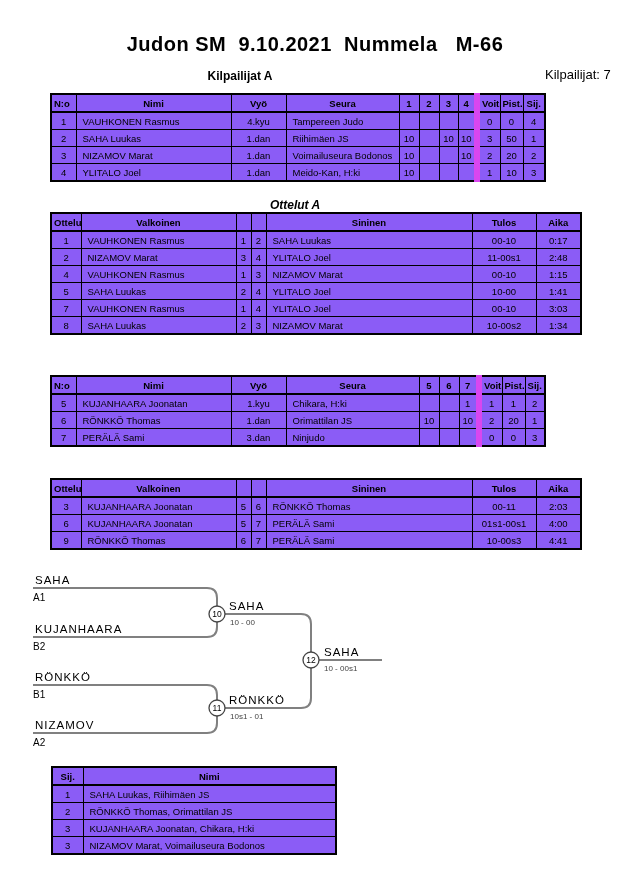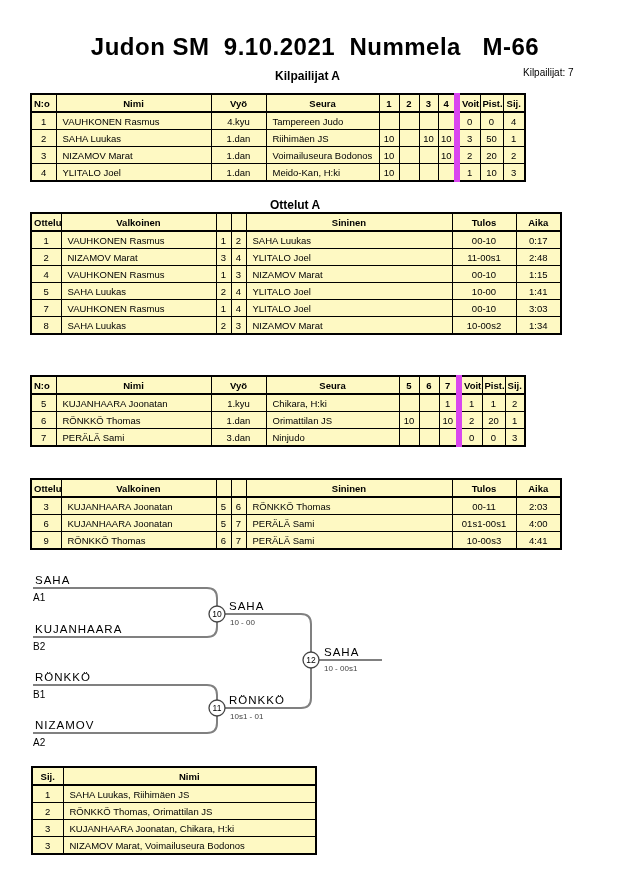--- a/index.html
+++ b/index.html
@@ -1,22 +1,22 @@
 <!DOCTYPE html>
 <html><head>
 <meta charset="utf-8">
 <style>
   html,body { margin:0; padding:0; background:#fff; }
   .page { position:relative; width:630px; height:891px; background:#ffffff;
           font-family:"Liberation Sans", sans-serif; color:#000; overflow:hidden; }
   .main-title { position:absolute; top:33px; left:0; width:630px; text-align:center;
-                font-size:24px; font-weight:bold; white-space:pre; letter-spacing:0.5px; }
-  .participants { position:absolute; top:67px; left:523px; font-size:10px; }
+                font-size:20px; font-weight:bold; white-space:pre; letter-spacing:0.5px; }
+  .participants { position:absolute; top:67px; left:545px; font-size:13px; }
   .sec-title { position:absolute; font-size:12px; font-weight:bold; text-align:center; width:200px; }
-  table { position:absolute; border-collapse:collapse; table-layout:fixed; background:#fef9c3; }
+  table { position:absolute; border-collapse:collapse; table-layout:fixed; background:#8b5cf6;margin-left:20px; }
   table, td, th { border:1px solid #000; }
   table { border-width:2px; }
   td, th { font-size:9.5px; height:16px; padding:0 2px; overflow:hidden; white-space:nowrap; }
   thead th { border-bottom:2px solid #000; font-weight:bold; }
   .c { text-align:center; }
   .l { text-align:left; padding-left:6px; }
   .hl { text-align:left; padding-left:2px; }
   .thick { border-left:6px solid #d946ef; }
   .bracket { position:absolute; left:0; top:565px; }
   .bracket text { font-family:"Liberation Sans", sans-serif; }
@@ -26,21 +26,21 @@
   .b-num { font-size:8.5px; }
 </style>
 </head>
 <body>
 
 <div class="page">
 
   <div class="main-title">Judon SM  9.10.2021  Nummela   M-66</div>
   <div class="participants">Kilpailijat: 7</div>
 
-  <div class="sec-title" style="top:69px;left:140px;text-align:right;">Kilpailijat A</div>
+  <div class="sec-title" style="top:69px;left:140px;">Kilpailijat A</div>
   <table style="left:30px;top:93px;width:494px;">
     <colgroup>
         <col style="width:25px">
         <col style="width:155px">
         <col style="width:55px">
         <col style="width:113px">
       <col style="width:20px">
         <col style="width:20px">
         <col style="width:19px">
         <col style="width:19px">
@@ -112,21 +112,21 @@
         <td class="c"></td>
         <td class="c"></td>
         <td class="c"></td>
         <td class="c thick">1</td>
         <td class="c">10</td>
         <td class="c">3</td>
       </tr>
     </tbody>
   </table>
 
-  <div class="sec-title" style="top:198px;left:195px;">Ottelut A</div>
+  <div class="sec-title" style="top:198px;left:195px;font-style:italic;">Ottelut A</div>
   <table style="left:30px;top:212px;width:530px;">
     <colgroup>
         <col style="width:30px">
         <col style="width:155px">
         <col style="width:15px">
         <col style="width:15px">
       <col style="width:206px">
         <col style="width:64px">
         <col style="width:45px">
       </colgroup>

